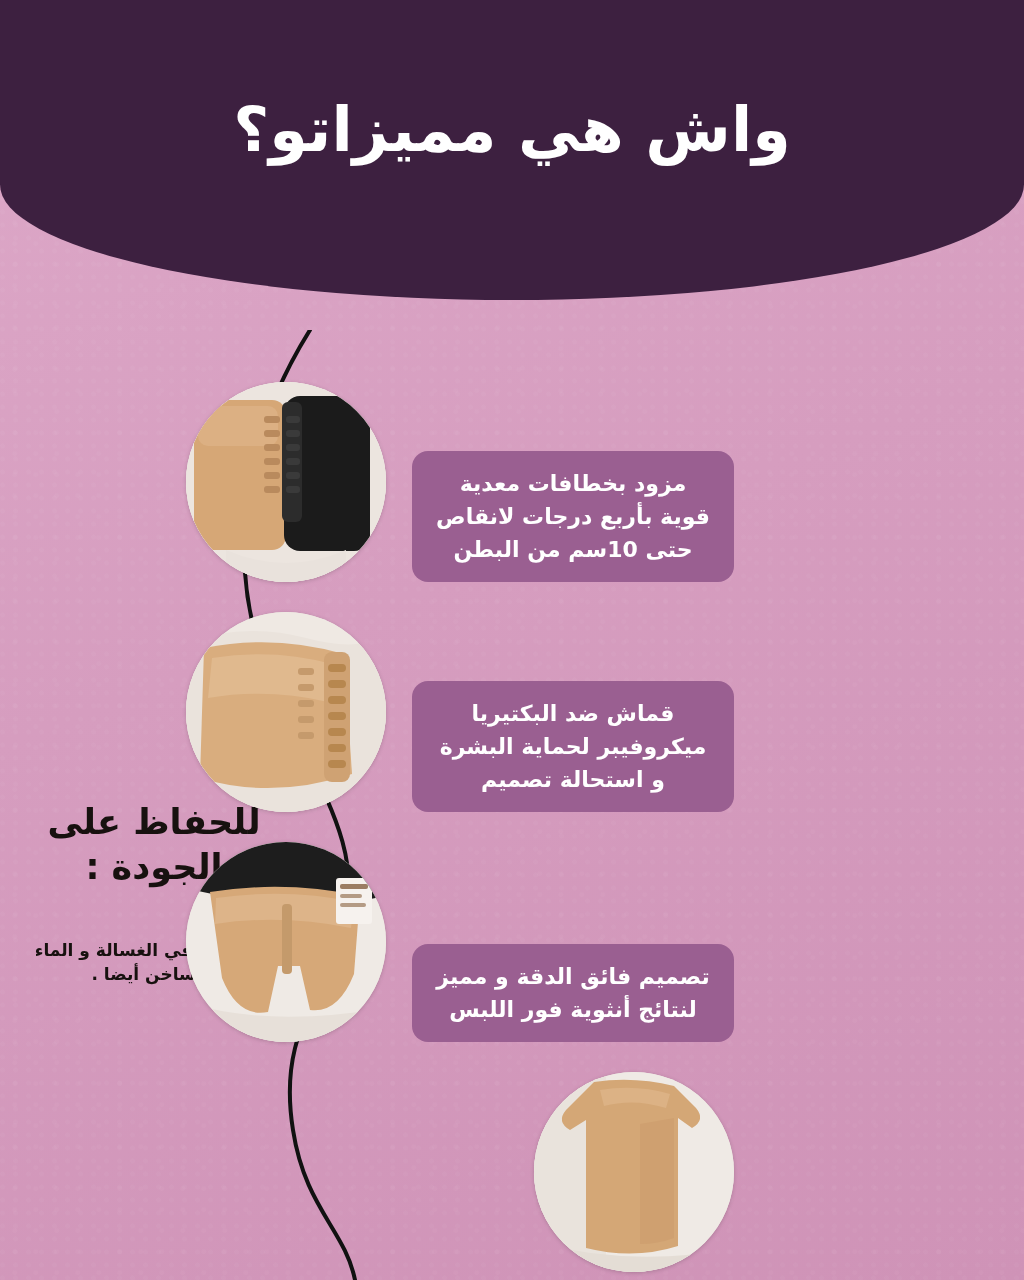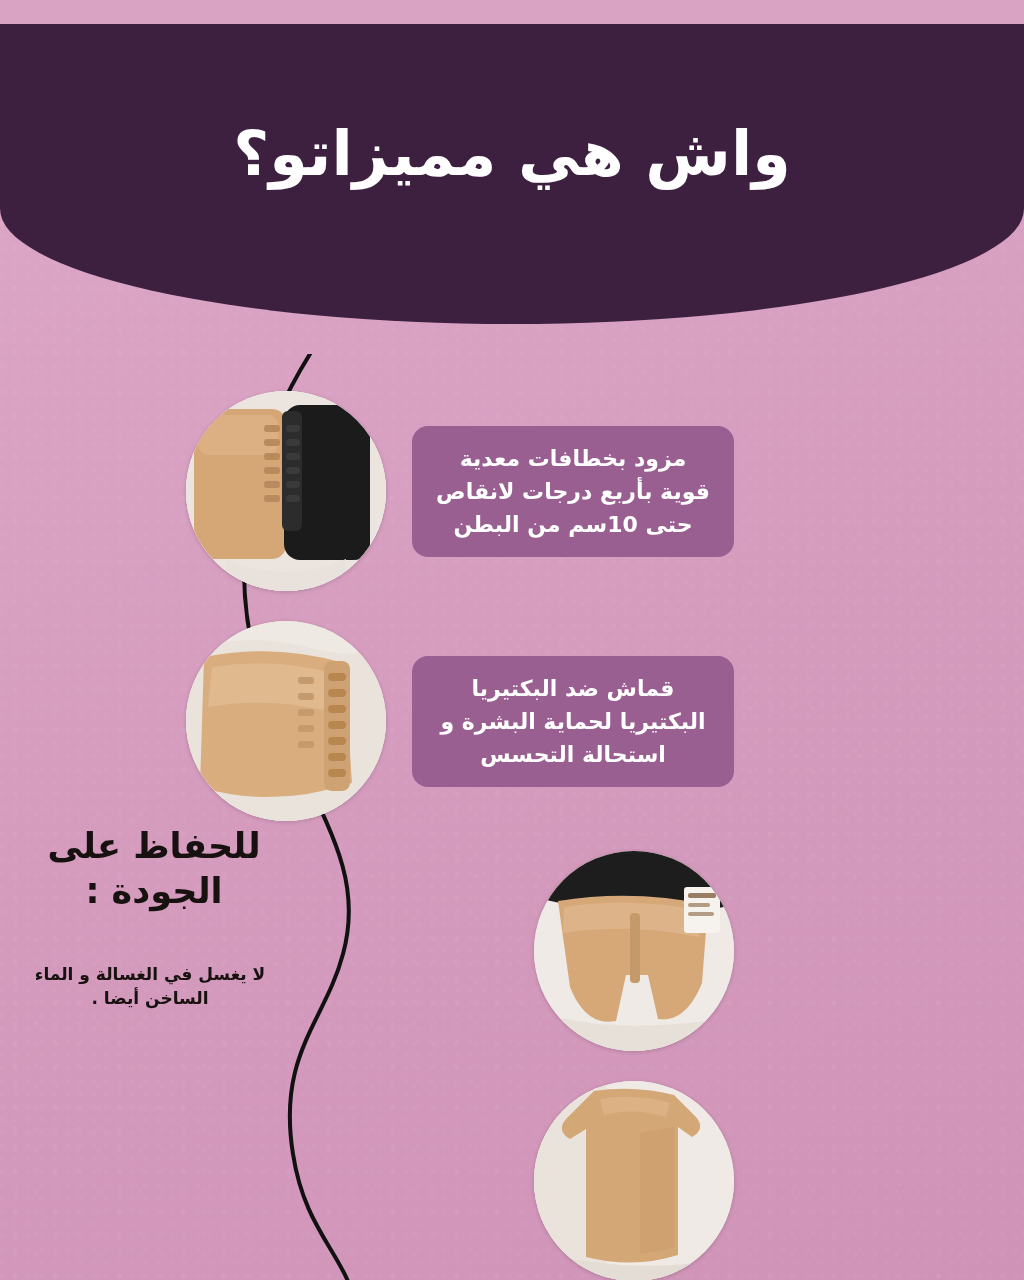--- a/index.html
+++ b/index.html
@@ -15,21 +15,20 @@
     overflow: hidden;
     position: relative;
   }
 
   
   .page {
     position: absolute;
     inset: 0;
     background: linear-gradient(160deg, #dda8c8 0%, #d69dbf 45%, #cf93b7 100%);
     overflow: hidden;
-    margin-top: 24px;
   }
   .page::after {
     
     content: "";
     position: absolute;
     inset: 0;
     background:
       radial-gradient(circle at 20% 30%, rgba(255,255,255,0.06) 0 2px, transparent 3px),
       radial-gradient(circle at 70% 60%, rgba(255,255,255,0.05) 0 2px, transparent 3px);
     background-size: 13px 13px, 21px 21px;
@@ -101,21 +100,21 @@
   .features {
     position: absolute;
     top: 352px;
     right: 290px;
     width: 700px;
     z-index: 4;
   }
   .feature-row {
     display: flex;
     flex-direction: row;
-    align-items: center;
+    align-items: flex-end;
     justify-content: flex-start;
     height: 230px;
     gap: 26px;
   }
   .feature-text {
     width: 322px;
     background: #9a5f91;
     color: #ffffff;
     border-radius: 16px;
     padding: 16px 20px;
@@ -182,21 +181,21 @@
             <rect x="100" y="76" width="14" height="7" rx="3"></rect>
             <rect x="100" y="90" width="14" height="7" rx="3"></rect>
             <rect x="100" y="104" width="14" height="7" rx="3"></rect>
           </g>
           <path d="M40 168 q60 26 120 0 v32 H40 Z" fill="#e9e2dc"></path>
         </svg>
       </div>
     </div>
 
     <div class="feature-row">
-      <div class="feature-text">قماش ضد البكتيريا البكتيريا لحماية البشرة و استحالة التحسس</div>
+      <div class="feature-text">قماش ضد البكتيريا ميكروفيبر لحماية البشرة و استحالة تصميم</div>
       <div class="feature-photo">
         <svg viewBox="0 0 200 200">
           <rect x="0" y="0" width="200" height="200" fill="#efe9e3"></rect>
           <path d="M0 30 Q60 10 120 26 T200 18 V200 H0 Z" fill="#eae3dc"></path>
           <path d="M18 36 q70 -14 140 6 l8 120 q-80 26 -152 4 Z" fill="#d9ad7e"></path>
           <path d="M26 46 q62 -10 120 6 l-4 38 q-60 -14 -120 -4 Z" fill="#e0b98e"></path>
           <rect x="138" y="40" width="26" height="130" rx="8" fill="#cfa273"></rect>
           <g fill="#b7874f">
             <rect x="142" y="52" width="18" height="8" rx="4"></rect>
             <rect x="142" y="68" width="18" height="8" rx="4"></rect>
@@ -211,20 +210,21 @@
             <rect x="112" y="72" width="16" height="7" rx="3"></rect>
             <rect x="112" y="88" width="16" height="7" rx="3"></rect>
             <rect x="112" y="104" width="16" height="7" rx="3"></rect>
             <rect x="112" y="120" width="16" height="7" rx="3"></rect>
           </g>
         </svg>
       </div>
     </div>
 
     <div class="feature-row">
+      <div class="feature-text">تصميم فائق الدقة و مميز لنتائج أنثوية فور اللبس</div>
       <div class="feature-photo">
         <svg viewBox="0 0 200 200">
           <rect x="0" y="0" width="200" height="200" fill="#efeae5"></rect>
           <path d="M0 0 H200 V54 Q110 74 0 46 Z" fill="#1d1d1d"></path>
           <path d="M0 160 Q80 186 200 166 V200 H0 Z" fill="#e7e0d9"></path>
           <path d="M24 50 q76 -12 150 4 l-6 78 q-16 40 -44 36 l-10 -44 h-22 l-10 46 q-30 6 -46 -34 Z" fill="#d6a878"></path>
           <path d="M30 56 q72 -10 138 4 l-3 26 q-70 -14 -136 -4 Z" fill="#ddb489"></path>
           <rect x="150" y="36" width="36" height="46" rx="3" fill="#f6f2ee"></rect>
           <rect x="154" y="42" width="28" height="5" rx="2" fill="#9b7d63"></rect>
           <rect x="154" y="52" width="22" height="4" rx="2" fill="#b49b84"></rect>

